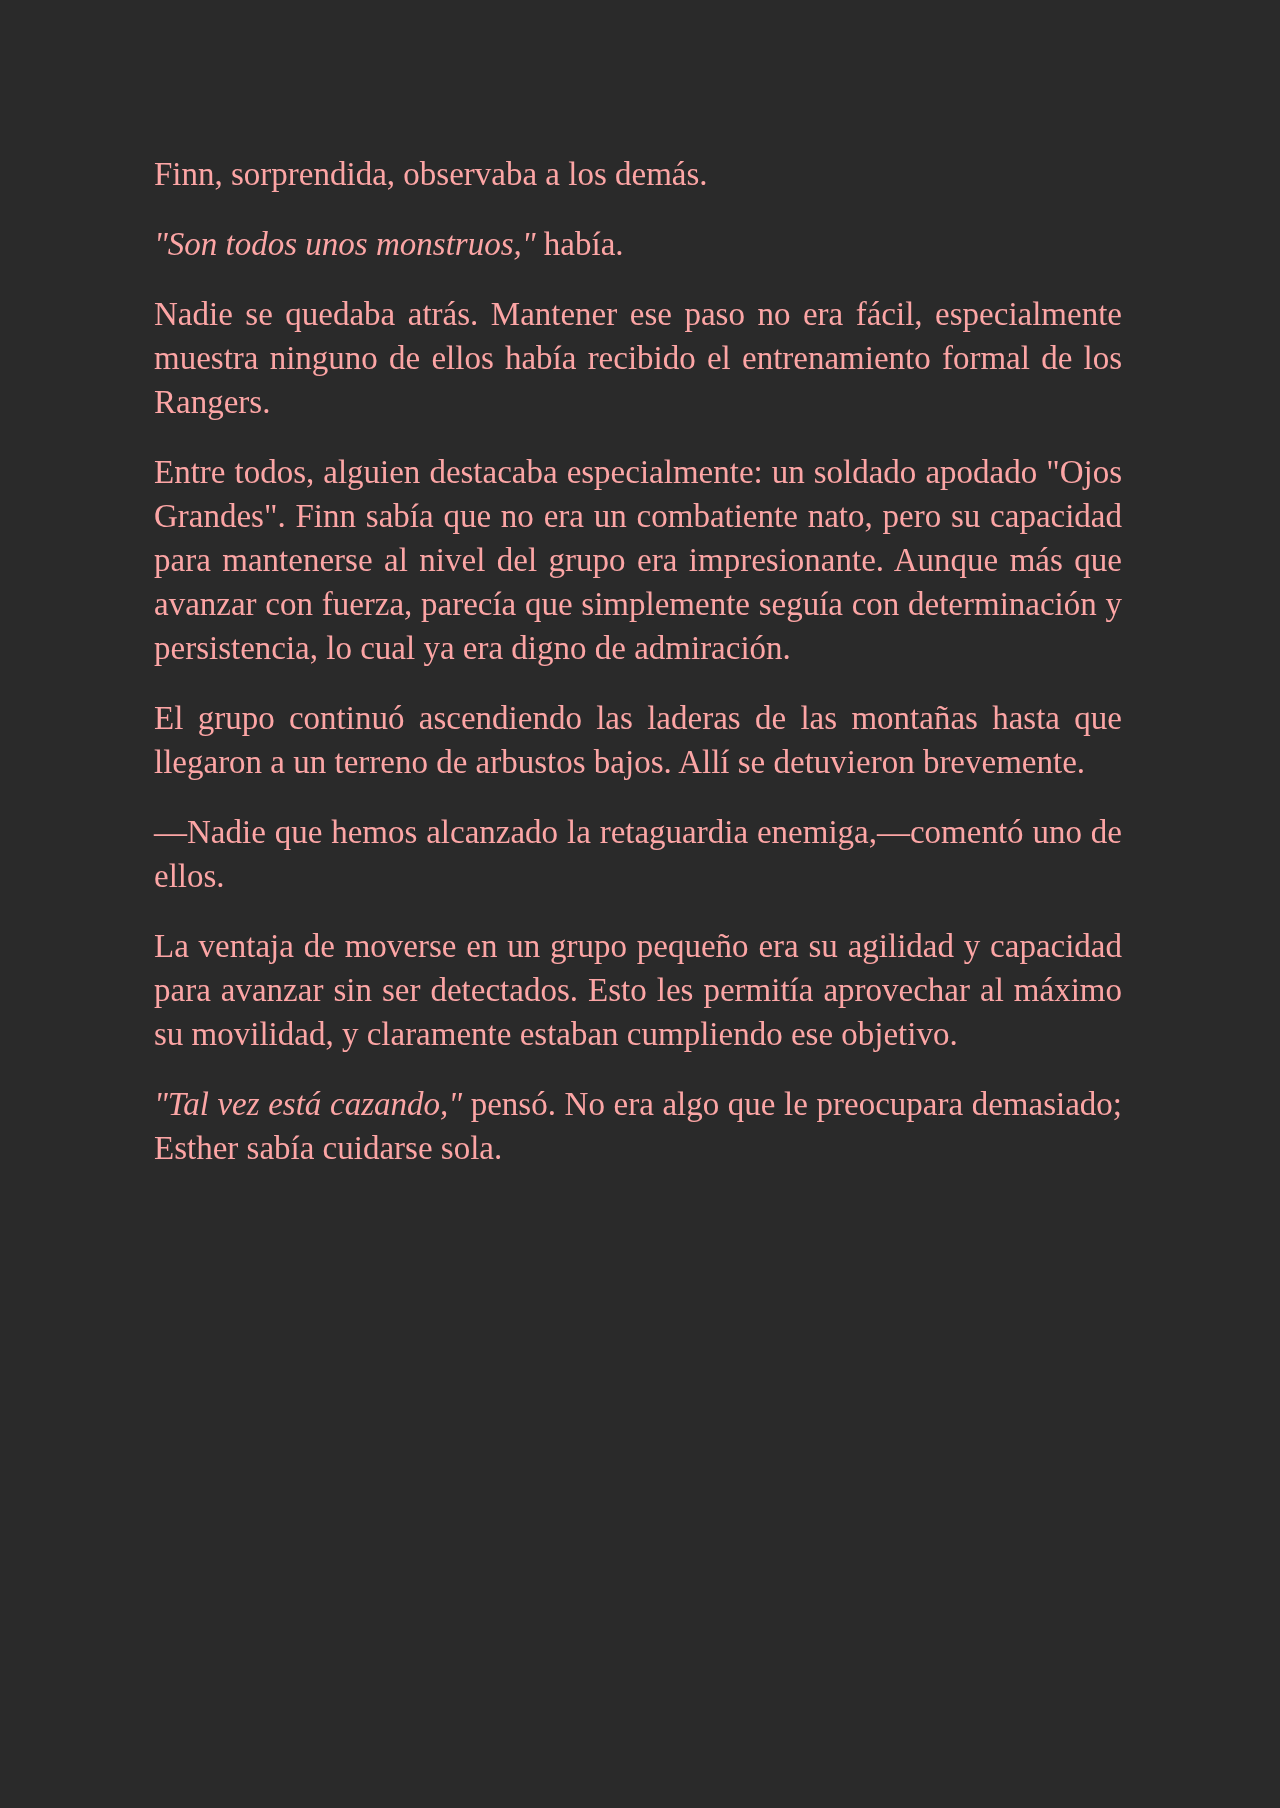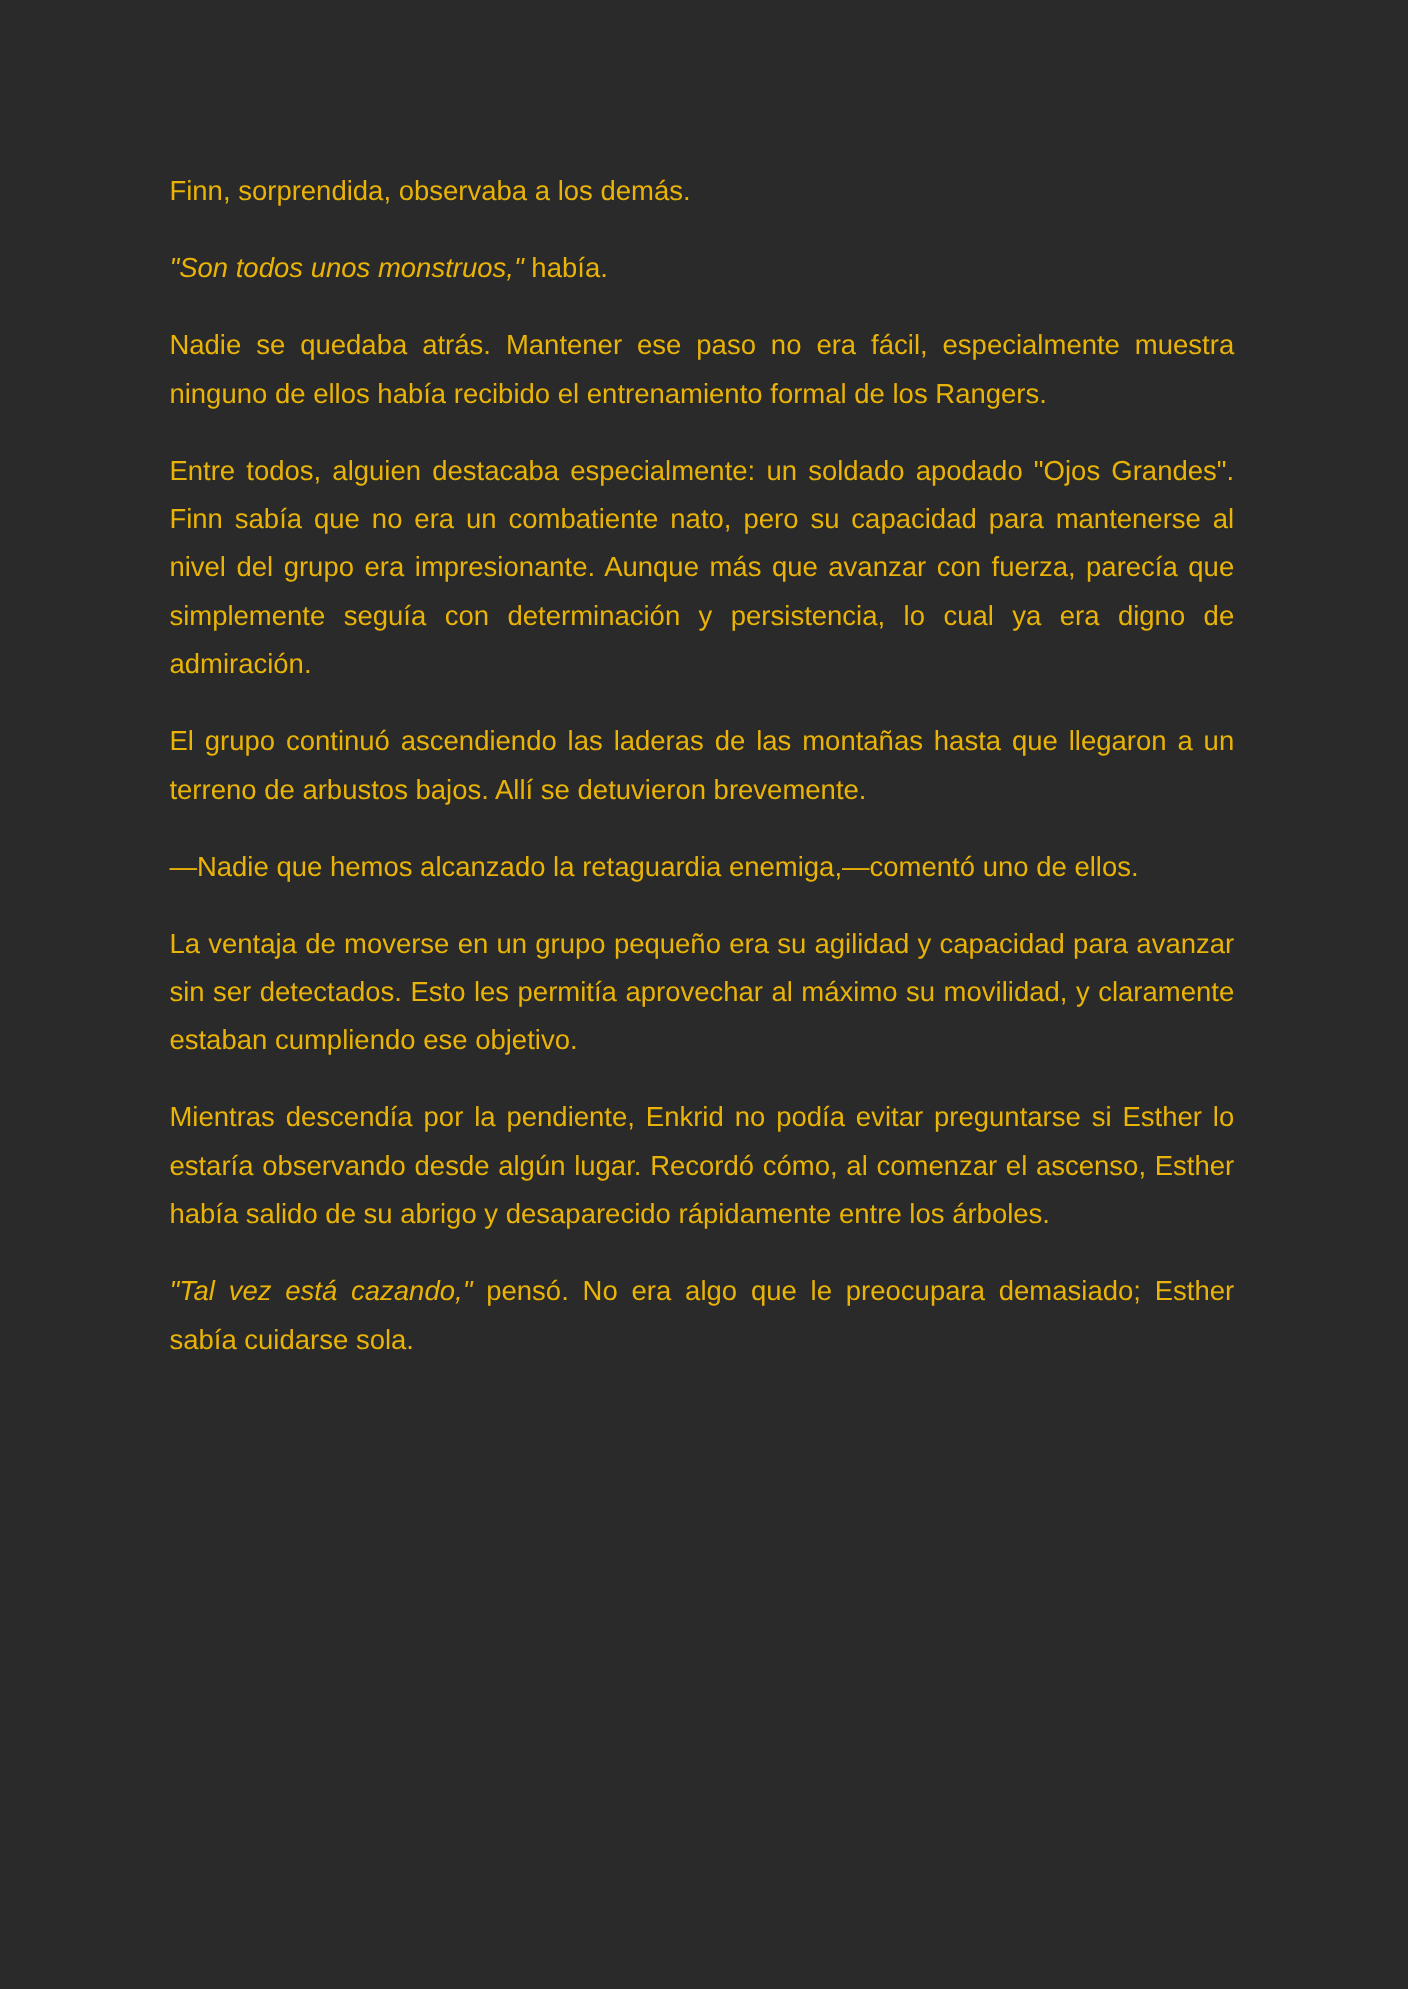--- a/index.html
+++ b/index.html
@@ -11,24 +11,24 @@
       width: 1280px;
       height: 1808px;
       overflow: hidden;
       position: relative;
     }
     .article {
       position: absolute;
       left: 154px;
       top: 152px;
       width: 968px;
-      font-family: Liberation Sans, sans-serif;
-      font-size: 25px;
+      font-family: Liberation Serif, serif;
+      font-size: 33px;
       line-height: 44px;
-      color: #eab308;
+      color: #fca5a5;
     }
     .article p {
       margin: 0 0 26px 0;
       text-align: justify;
       text-justify: inter-word;
     }
     .article p em {
       font-style: italic;
     }
   </style>
@@ -46,16 +46,15 @@
 
   <p><span>El grupo continuó ascendiendo las laderas de las montañas hasta que llegaron a un terreno de arbustos bajos. Allí se detuvieron brevemente.</span></p>
 
   <p><span>—Nadie que hemos alcanzado la retaguardia enemiga,—comentó uno de ellos.</span></p>
 
   <p><span>La ventaja de moverse en un grupo pequeño era su agilidad y capacidad para avanzar sin ser detectados. Esto les permitía aprovechar al máximo su movilidad, y claramente estaban cumpliendo ese objetivo.</span></p>
 
 
 
 
-  <p><span>Mientras descendía por la pendiente, Enkrid no podía evitar preguntarse si Esther lo estaría observando desde algún lugar. Recordó cómo, al comenzar el ascenso, Esther había salido de su abrigo y desaparecido rápidamente entre los árboles.</span></p>
 
   <p><em>"Tal vez está cazando,"</em><span> pensó. No era algo que le preocupara demasiado; Esther sabía cuidarse sola.</span></p>
 </main>
 
 </body></html>

